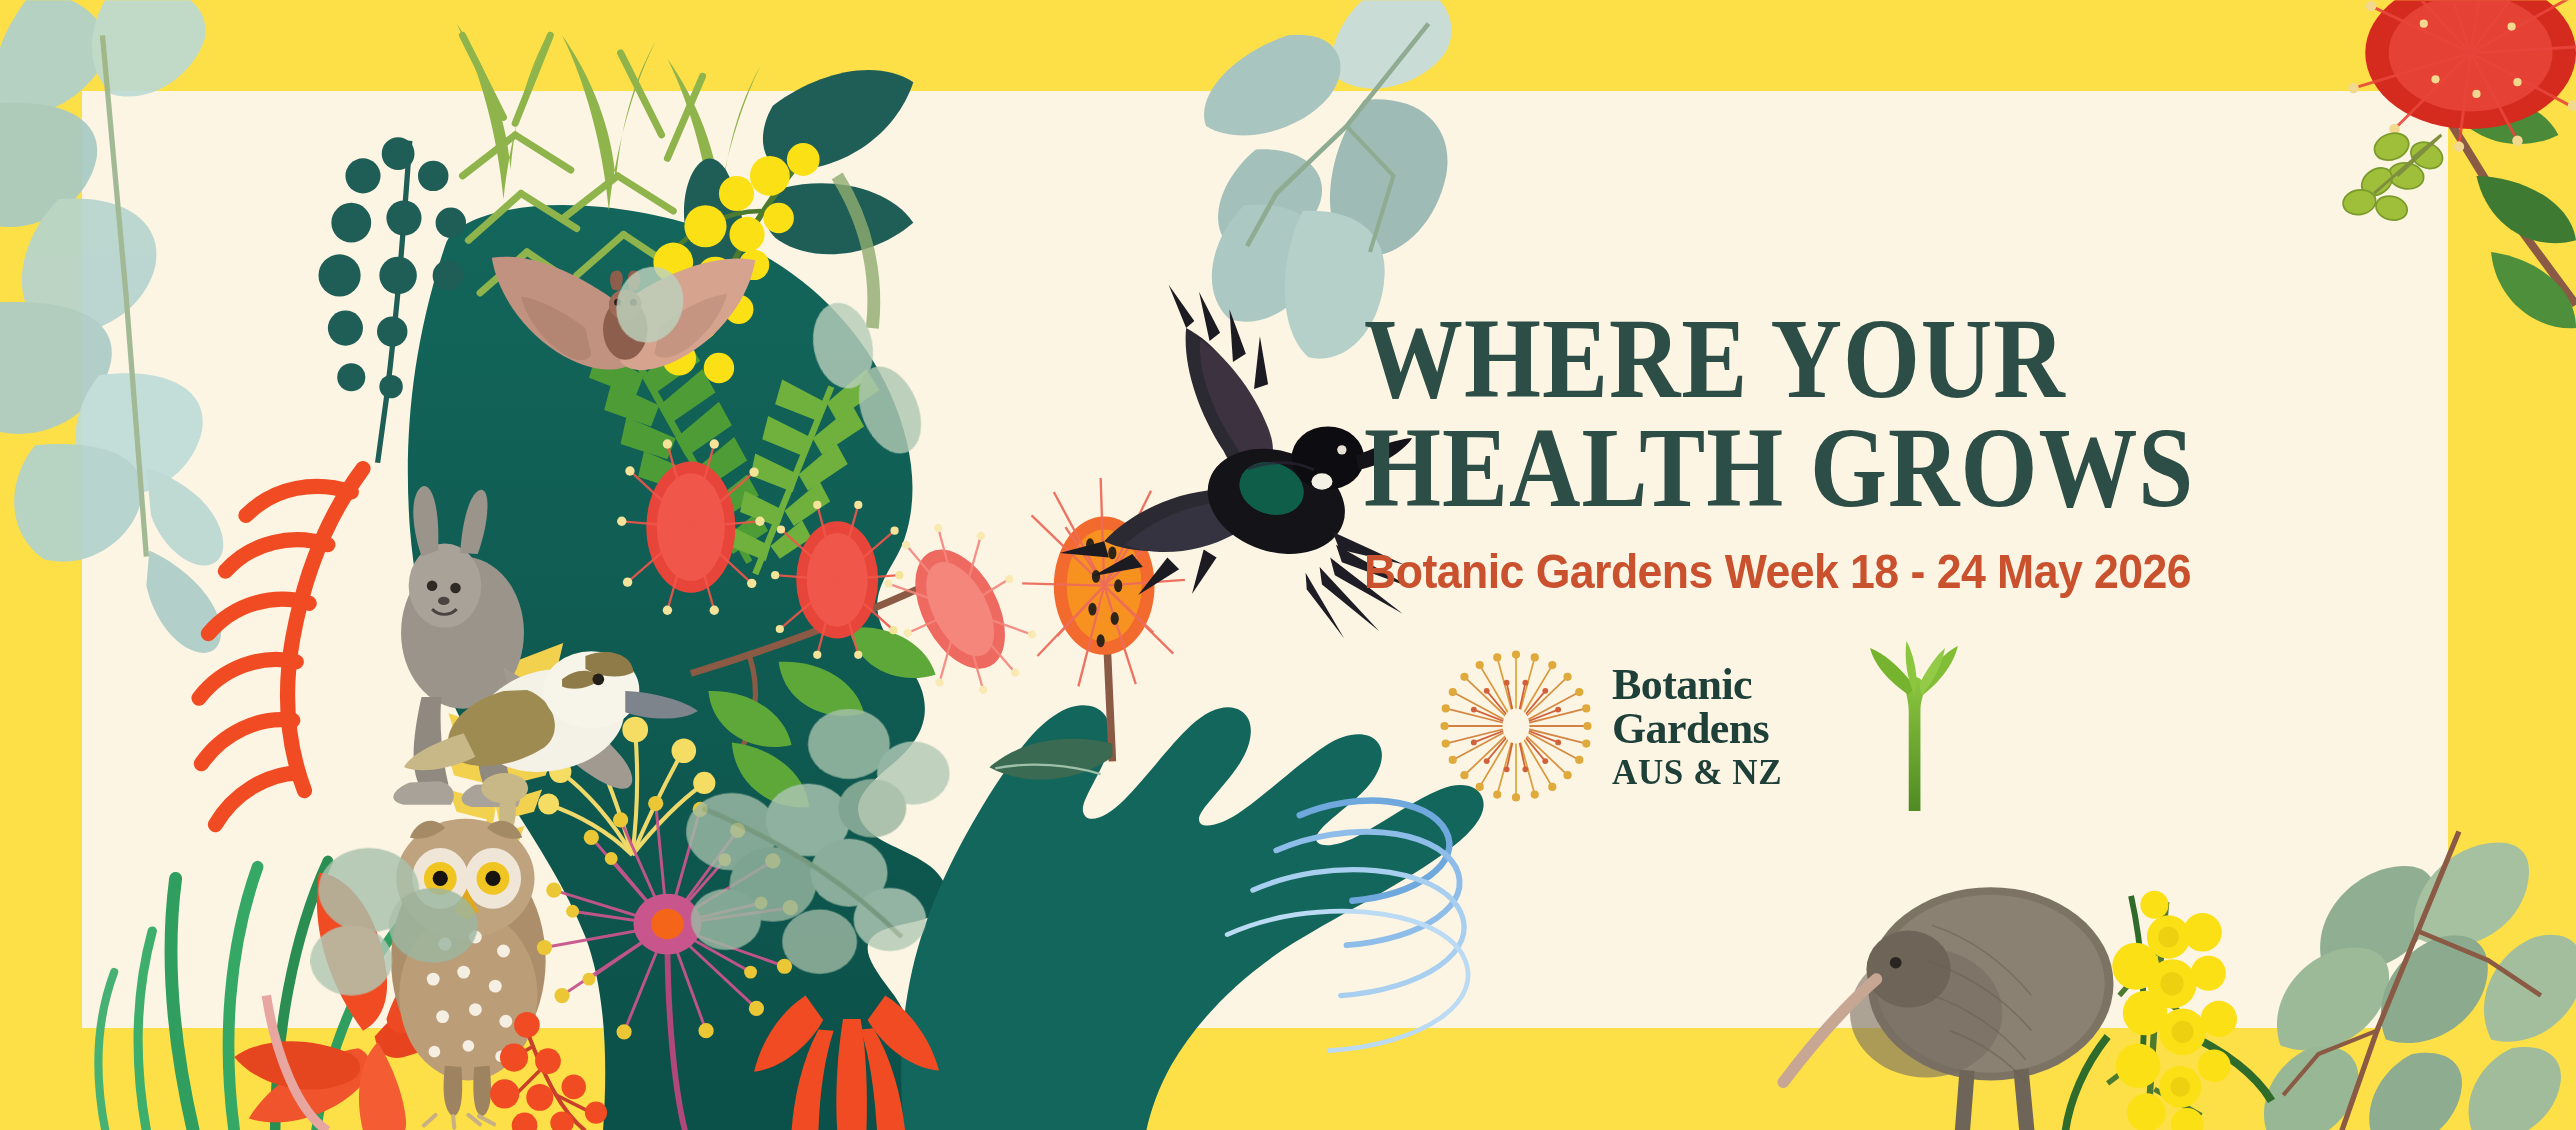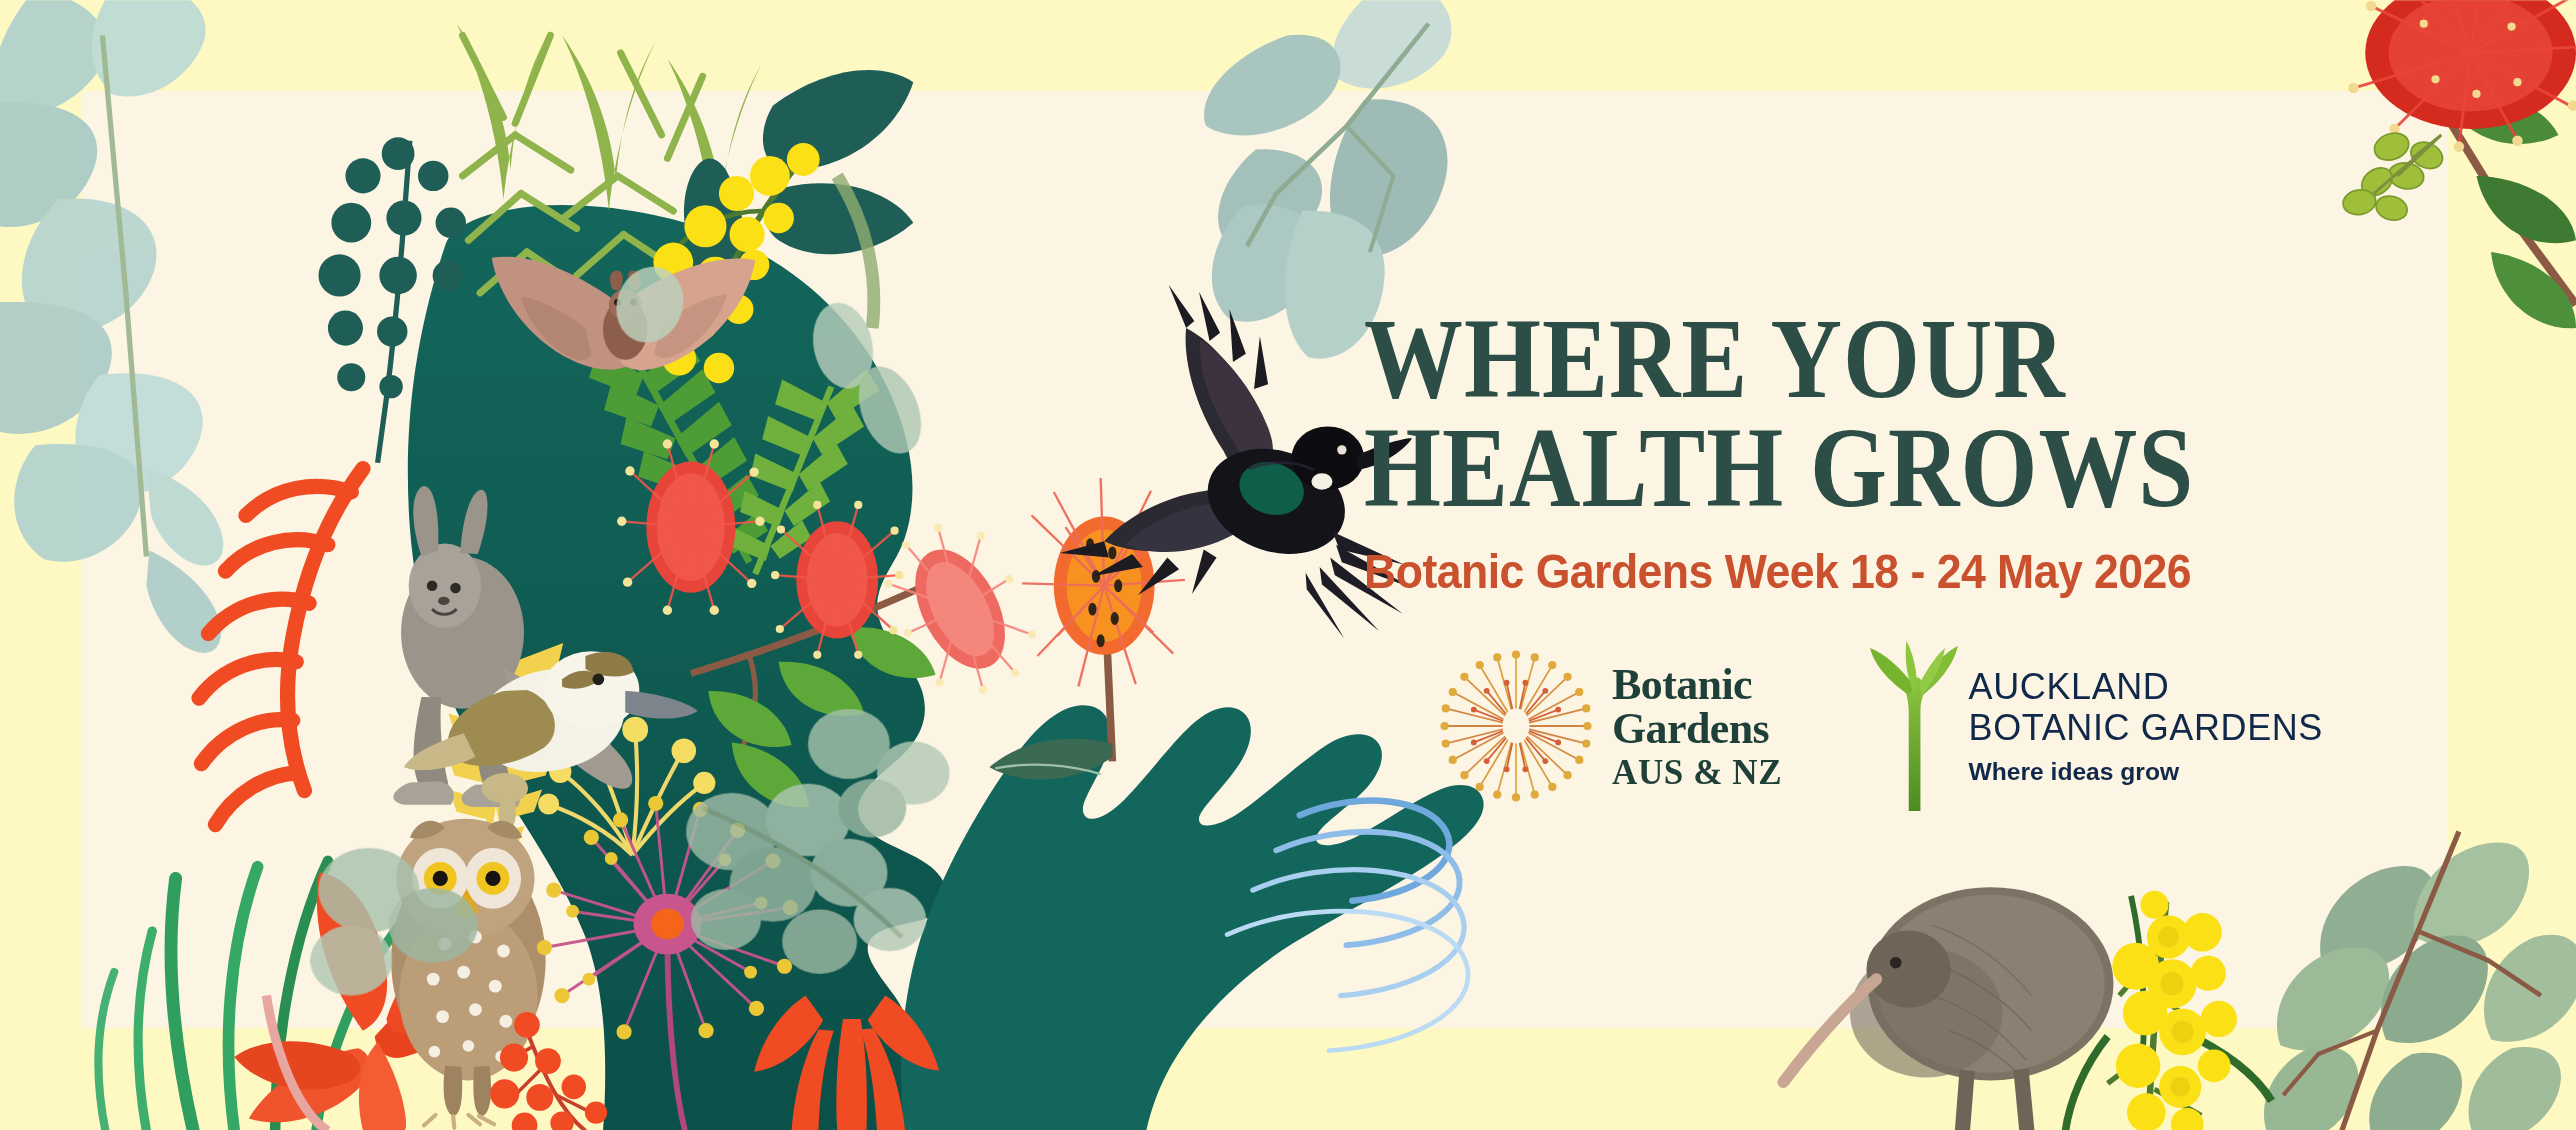--- a/index.html
+++ b/index.html
@@ -1,19 +1,19 @@
 <!DOCTYPE html>
 <html style="font-size:9.4px"><head>
 <meta charset="utf-8">
 <style>
   html,body{margin:0;padding:0;background:#5B7A31;}
   body{font-family:"Liberation Sans",sans-serif;}
   #banner{
     position:relative;width:2576px;height:1131px;overflow:hidden;
-    background:#fef9c3;
+    background:#fde047;
   }
   
   #cream-panel{
     position:absolute;left:82px;top:91px;width:2366px;height:937px;
     background:#FDF5E4;
   }
   .abs{position:absolute;}
   svg{display:block;overflow:visible;}
 
   
@@ -912,23 +912,18 @@
     </div>
 
     <div class="logo">
       <svg width="88" height="170" viewBox="0 0 150 290">
         <path d="M66,290 L66,120 C66,100 60,92 62,80 C64,68 72,62 78,62 C86,62 92,70 92,82 C92,94 86,100 86,120 L86,290 Z" fill="url(#gFlax)"></path>
         <path d="M76,78 C52,44 22,20 0,12 C8,44 36,72 66,92 Z" fill="#76B32E"></path>
         <path d="M80,70 C78,38 70,14 62,0 C58,34 64,66 76,92 Z" fill="#8CC63F"></path>
         <path d="M86,78 C104,44 130,18 150,8 C142,42 116,72 90,92 Z" fill="#82BD36"></path>
         <path d="M84,74 C98,46 114,24 128,12 C122,46 104,74 88,92 Z" fill="#93CA47"></path>
       </svg>
-      <div id="abg-text">
-        <span class="line">AUCKLAND</span>
-        <span class="line">BOTANIC GARDENS</span>
-        <span class="tag">Where ideas grow</span>
-      </div>
     </div>
 
   </div>
 
 </div>
 
 
 </body></html>

